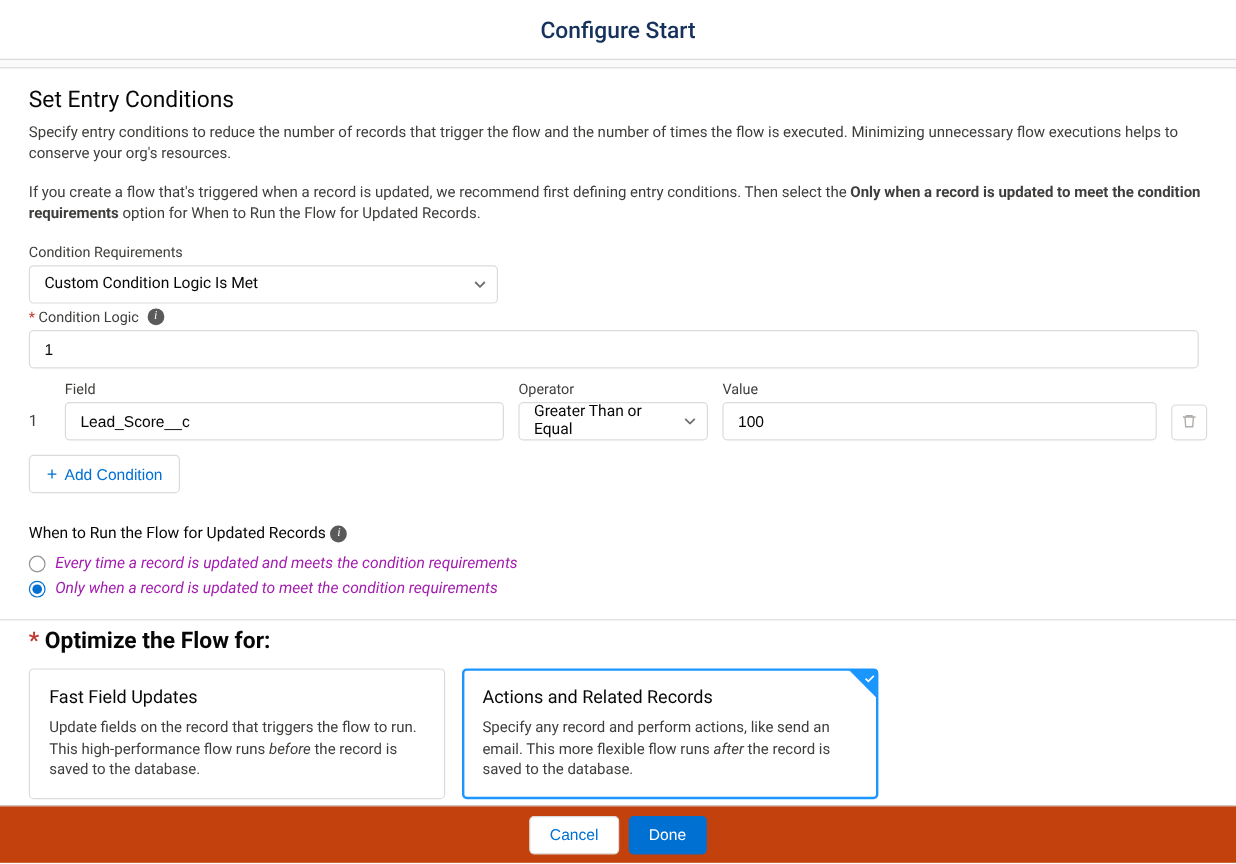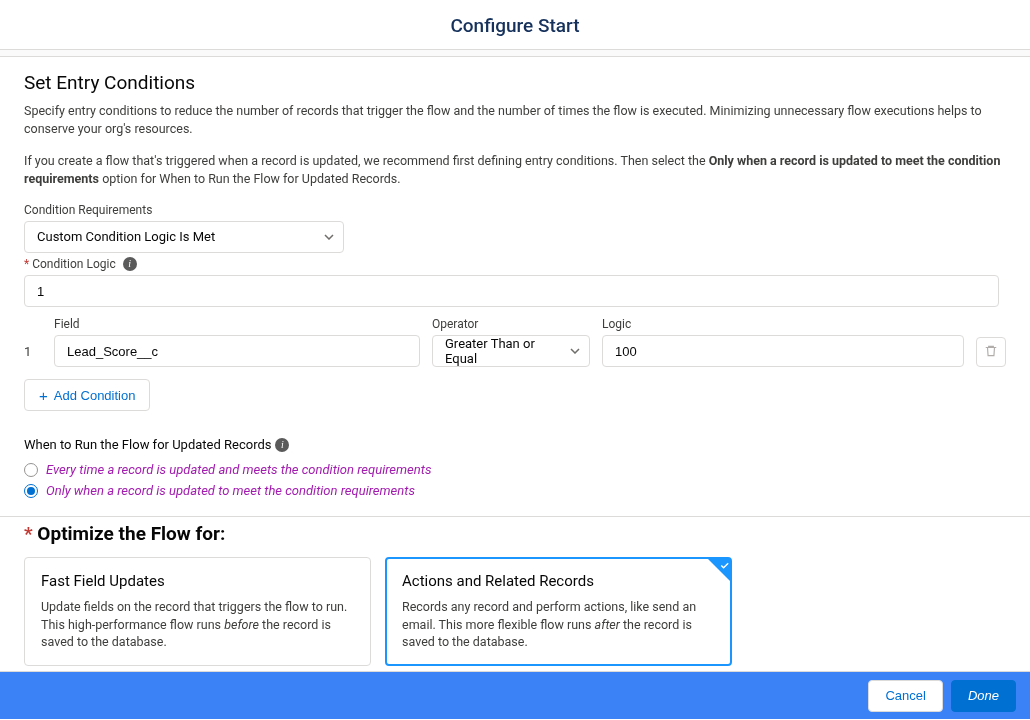--- a/index.html
+++ b/index.html
@@ -65,21 +65,21 @@
     color: #fff;
     font-size: 10px;
     line-height: 14px;
     font-style: italic;
     font-family: Georgia, serif;
     vertical-align: middle;
     margin-left: 4px;
   }
   .select-wrap {
     position: relative;
-    width: 320px;
+    width: 391px;
   }
   .select-wrap .select {
     width: 100%;
     height: 32px;
     padding: 0 28px 0 12px;
     border: 1px solid #dddbda;
     border-radius: 4px;
     background: #fff;
     font-size: 13px;
     color: #080707;
@@ -236,24 +236,24 @@
     border-left: 24px solid transparent;
   }
   .corner-check svg {
     position: absolute;
     top: -22px;
     right: 1px;
     color: #fff;
   }
   .footer {
     height: 48px;
-    background: #3b82f6;
+    background: #c2410c;
     border-top: 1px solid #dddbda;
     display: flex;
-    justify-content: flex-end;
+    justify-content: center;
     align-items: center;
     padding: 0 14px;
     gap: 8px;
   }
   .btn {
     height: 32px;
     padding: 0 16px;
     border-radius: 4px;
     font-size: 13px;
     cursor: pointer;
@@ -262,21 +262,20 @@
   }
   .btn-neutral {
     background: #fff;
     border: 1px solid #dddbda;
     color: #0070d2;
   }
   .btn-brand {
     background: #0070d2;
     border: 1px solid #0070d2;
     color: #fff;
-    font-style: italic;
   }
 </style>
 </head>
 <body>
 
 <div class="modal-header">
   <h2>Configure Start</h2>
 </div>
 <div class="divider-band"></div>
 
@@ -321,21 +320,21 @@
             <span>Greater Than or Equal</span>
           </div>
         <span class="caret">
           <svg width="10" height="6" viewBox="0 0 10 6">
               <path d="M1 1l4 4 4-4" fill="none" stroke="#706e6b" stroke-width="1.5"></path>
             </svg>
         </span>
       </div>
     </div>
     <div class="col-val">
-      <label class="label">Logic</label>
+      <label class="label">Value</label>
       <input class="input" value="100" style="">
     </div>
     <div class="col-del">
       <button class="icon-btn">
         <span>
           <svg width="14" height="14" viewBox="0 0 24 24" fill="none" stroke="currentColor" stroke-width="2">
               <path d="M3 6h18M8 6V4h8v2M6 6l1 14h10l1-14"></path>
             </svg>
         </span>
       </button>
@@ -376,21 +375,21 @@
       </div>
     </div>
     <div class="card selected">
       <div class="corner-check">
         <svg width="11" height="11" viewBox="0 0 24 24" fill="none" stroke="currentColor" stroke-width="3">
             <path d="M5 12l5 5L20 7"></path>
           </svg>
       </div>
       <div class="card-title">Actions and Related Records</div>
       <div class="card-desc">
-        <span>Records any record and perform actions, like send an email. This more flexible flow runs </span><em>after</em><span> the record is saved to the database.</span>
+        <span>Specify any record and perform actions, like send an email. This more flexible flow runs </span><em>after</em><span> the record is saved to the database.</span>
       </div>
     </div>
   </div>
 
   
 
   
 </div>
 
 <div class="footer">

